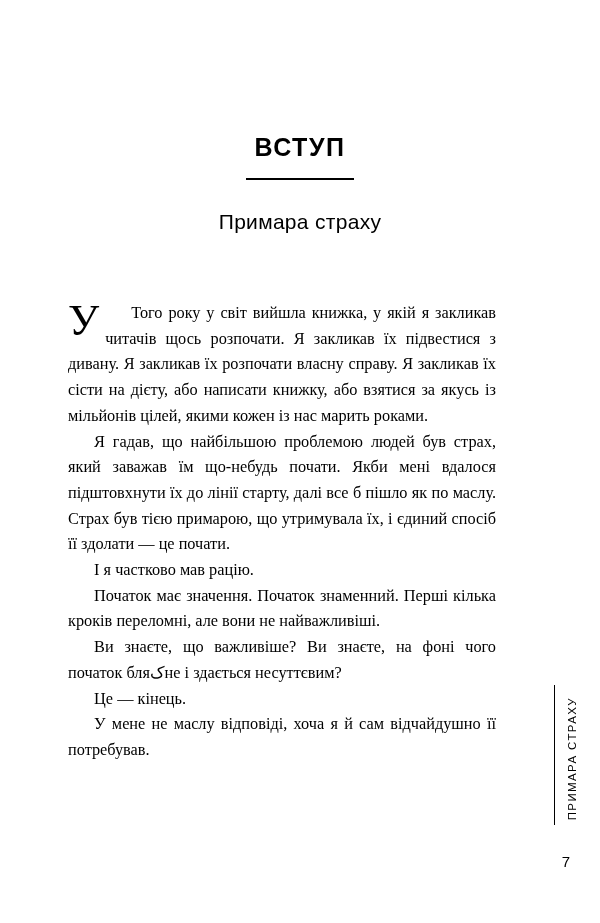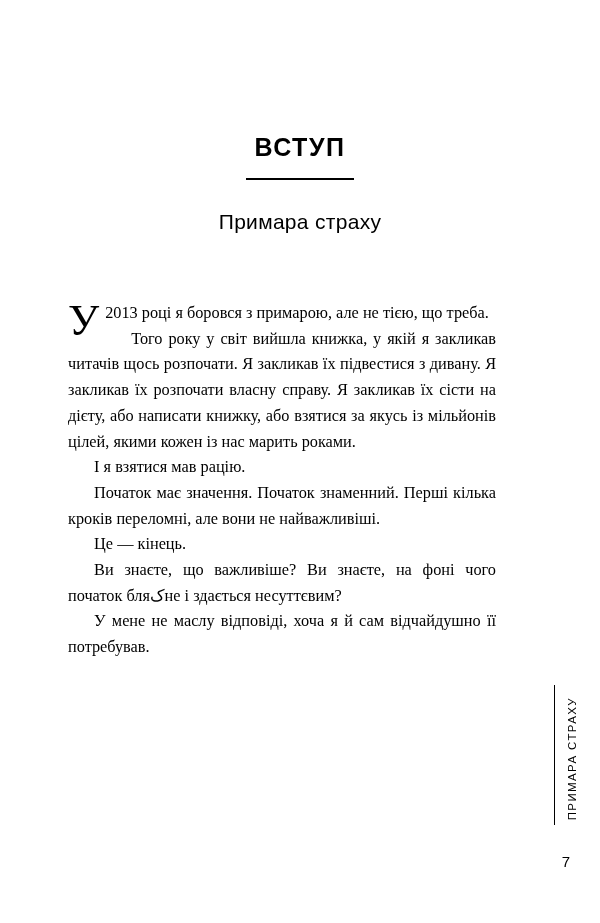--- a/index.html
+++ b/index.html
@@ -119,26 +119,27 @@
 
 <div class="page">
 
   <div class="chapter-title">ВСТУП</div>
 
   <div class="title-rule"></div>
 
   <div class="chapter-subtitle">Примара страху</div>
 
   <div class="body-text">
-    <p class="first"><span class="dropcap">У</span><span>2013 році я боровся з примарою, але не тією, що треба.</span></p>
+    <p class="first"><span class="dropcap">У</span></p>
     <p>Того року у світ вийшла книжка, у якій я закликав читачів щось розпочати. Я закликав їх підвестися з дивану. Я закликав їх розпочати власну справу. Я закликав їх сісти на дієту, або написати книжку, або взятися за якусь із мільйонів цілей, якими кожен із нас марить роками.</p>
-    <p>І я взятися мав рацію.</p>
+    <p>Я гадав, що найбільшою проблемою людей був страх, який заважав їм що-небудь почати. Якби мені вдалося підштовхнути їх до лінії старту, далі все б пішло як по маслу. Страх був тією примарою, що утримувала їх, і єдиний спосіб її здолати — це почати.</p>
+    <p>І я частково мав рацію.</p>
     <p>Початок має значення. Початок знаменний. Перші кілька кроків переломні, але вони не найважливіші.</p>
+    <p>Ви знаєте, що важливіше? Ви знаєте, на фоні чого початок бляکне і здається несуттєвим?</p>
     <p>Це — кінець.</p>
-    <p>Ви знаєте, що важливіше? Ви знаєте, на фоні чого початок бляکне і здається несуттєвим?</p>
     <p>У мене не маслу відповіді, хоча я й сам відчайдушно її потребував.</p>
   </div>
 
   <div class="side-rule"></div>
   <div class="side-label">ПРИМАРА СТРАХУ</div>
 
   <div class="page-number">7</div>
 
 </div>
 

